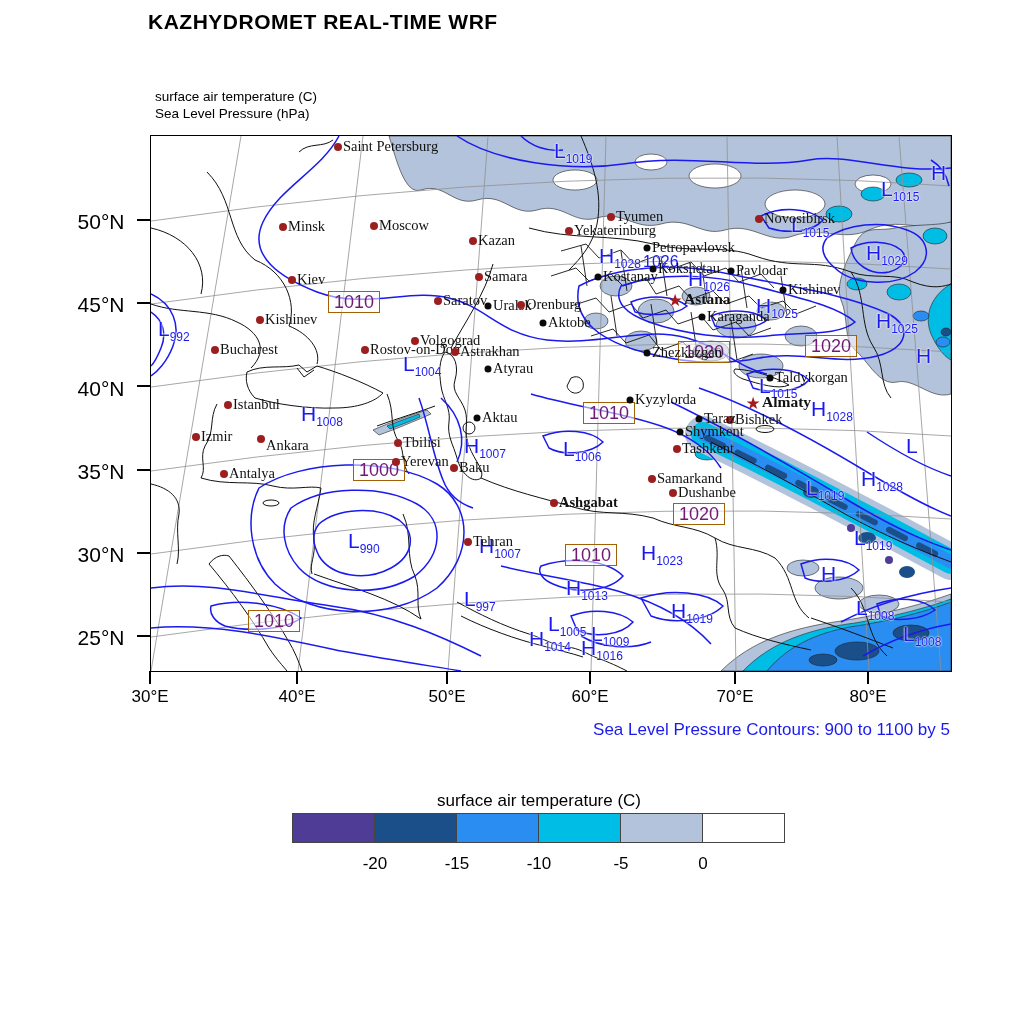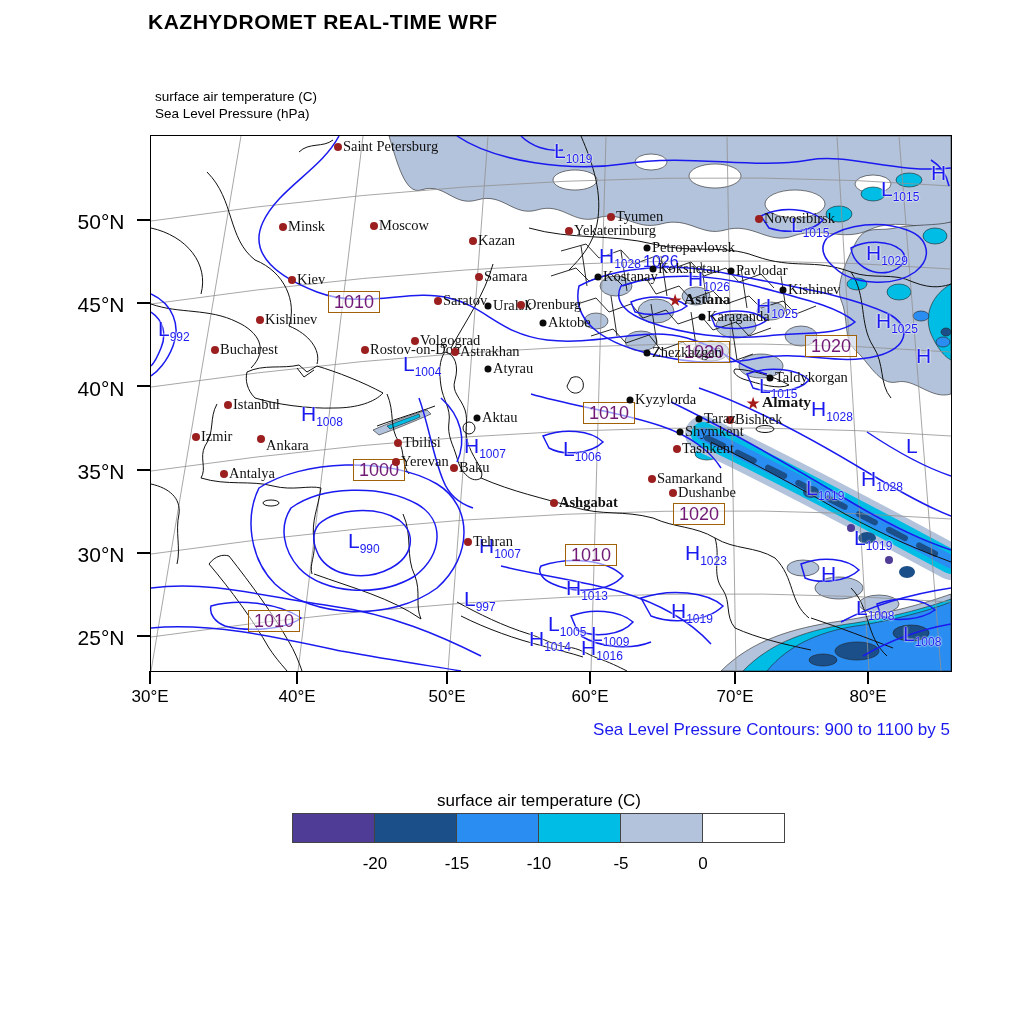--- a/index.html
+++ b/index.html
@@ -351,21 +351,21 @@
       <div class="pbox" style="left: 203px; top: 324px;">1000</div>
       <div class="pl" style="left: 413px; top: 304px;">L<sub>1006</sub></div>
       <div class="pl" style="left: 766px; top: 211px;">H<sub></sub></div>
       <div class="pl" style="left: 756px; top: 301px;">L<sub></sub></div>
       <div class="pl" style="left: 711px; top: 334px;">H<sub>1028</sub></div>
       <div class="pl" style="left: 656px; top: 343px;">L<sub>1019</sub></div>
       <div class="pbox" style="left: 523px; top: 368px;">1020</div>
       <div class="pl" style="left: 198px; top: 396px;">L<sub>990</sub></div>
       <div class="pl" style="left: 329px; top: 401px;">H<sub>1007</sub></div>
       <div class="pbox" style="left: 415px; top: 409px;">1010</div>
-      <div class="pl" style="left: 491px; top: 408px; margin-left: 44px;">H<sub>1023</sub></div>
+      <div class="pl" style="left: 491px; top: 408px;">H<sub>1023</sub></div>
       <div class="pl" style="left: 416px; top: 443px;">H<sub>1013</sub></div>
       <div class="pl" style="left: 314px; top: 454px;">L<sub>997</sub></div>
       <div class="pbox" style="left: 98px; top: 475px;">1010</div>
       <div class="pl" style="left: 704px; top: 393px;">L<sub>1019</sub></div>
       <div class="pl" style="left: 671px; top: 429px;">H<sub></sub></div>
       <div class="pl" style="left: 398px; top: 479px;">L<sub>1005</sub></div>
       <div class="pl" style="left: 521px; top: 466px;">H<sub>1019</sub></div>
       <div class="pl" style="left: 706px; top: 463px;">L<sub>1008</sub></div>
       <div class="pl" style="left: 379px; top: 494px;">H<sub>1014</sub></div>
       <div class="pl" style="left: 441px; top: 489px;">L<sub>1009</sub></div>

